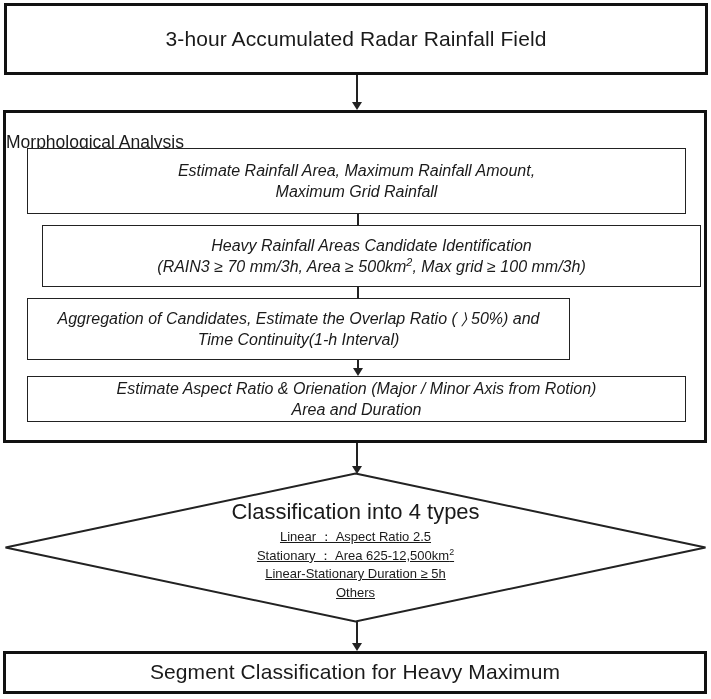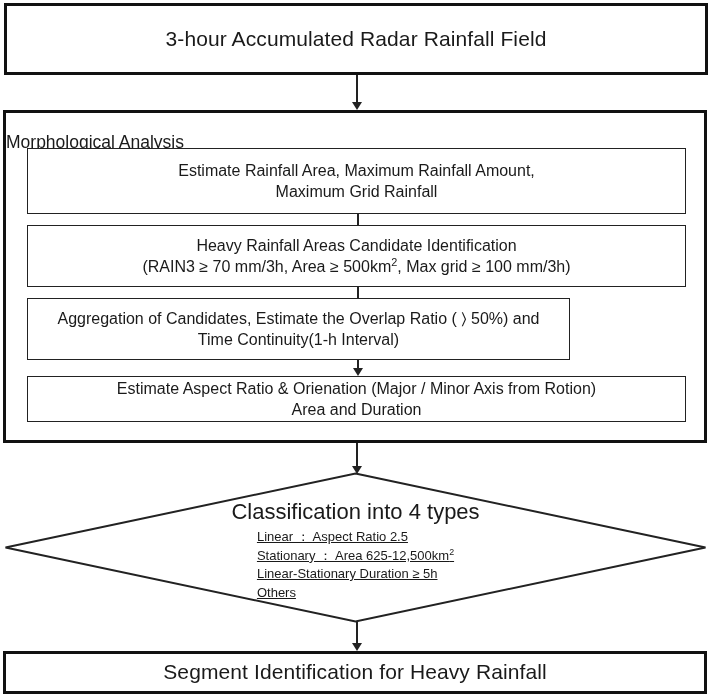--- a/index.html
+++ b/index.html
@@ -42,20 +42,21 @@
     line-height: 1.25;
     letter-spacing: 0.1px;
   }
   .title-md {
     font-size: 17.5px;
     line-height: 1.3;
   }
   .body-txt {
     font-size: 16px;
     line-height: 1.32;
+    font-style: italic;
   }
   .diamond-title {
     font-size: 22px;
     line-height: 1.2;
     margin-bottom: 3px;
   }
   .diamond-sub {
     font-size: 13px;
     line-height: 1.42;
     text-decoration: underline;
@@ -123,20 +124,21 @@
   #diamond-text {
     position: absolute;
     left: 0;
     top: 0;
     width: 100%;
     height: 100%;
     display: flex;
     flex-direction: column;
     align-items: center;
     justify-content: center;
+    text-align: center;
     padding-top: 6px;
     box-sizing: border-box;
   }
 </style>
 </head>
 <body>
 
 <div id="flowchart">
 
   <div class="node outer-box title-lg" style="left:4px; top:3px; width:704px; height:72px;">
@@ -156,21 +158,21 @@
       <span>
         <span>Estimate Rainfall Area, Maximum Rainfall Amount,</span><br>
         <span>Maximum Grid Rainfall</span>
       </span>
     </div>
 
     <div class="connector" style="left:351px; top:101px; height:11px;">
       <div class="conn-line" style="height:11px;"></div>
     </div>
 
-    <div class="node inner-box body-txt" style="left:21px; top:112px; width:659px; height:62px;">
+    <div class="node inner-box body-txt" style="left:36px; top:112px; width:659px; height:62px;">
       <span>
         <span>Heavy Rainfall Areas Candidate Identification</span><br>
         <span><span>(RAIN3 ≥ 70 mm/3h, Area ≥ 500km</span><sup>2</sup><span>, Max grid ≥ 100 mm/3h)</span></span>
       </span>
     </div>
 
     <div class="connector" style="left:351px; top:174px; height:11px;">
       <div class="conn-line" style="height:11px;"></div>
     </div>
 
@@ -213,16 +215,16 @@
       </div>
     </div>
   </div>
 
   <div class="connector" style="left:356px; top:622px; height:30px;">
     <div class="conn-line" style="height:21px;"></div>
     <div class="conn-head" style="top:21px;"></div>
   </div>
 
   <div class="node outer-box title-lg" style="left:3px; top:651px; width:704px; height:43px;">
-    <span>Segment Identification for Heavy Rainfall</span>
+    <span>Segment Classification for Heavy Maximum</span>
   </div>
 
 </div>
 
 </body></html>

